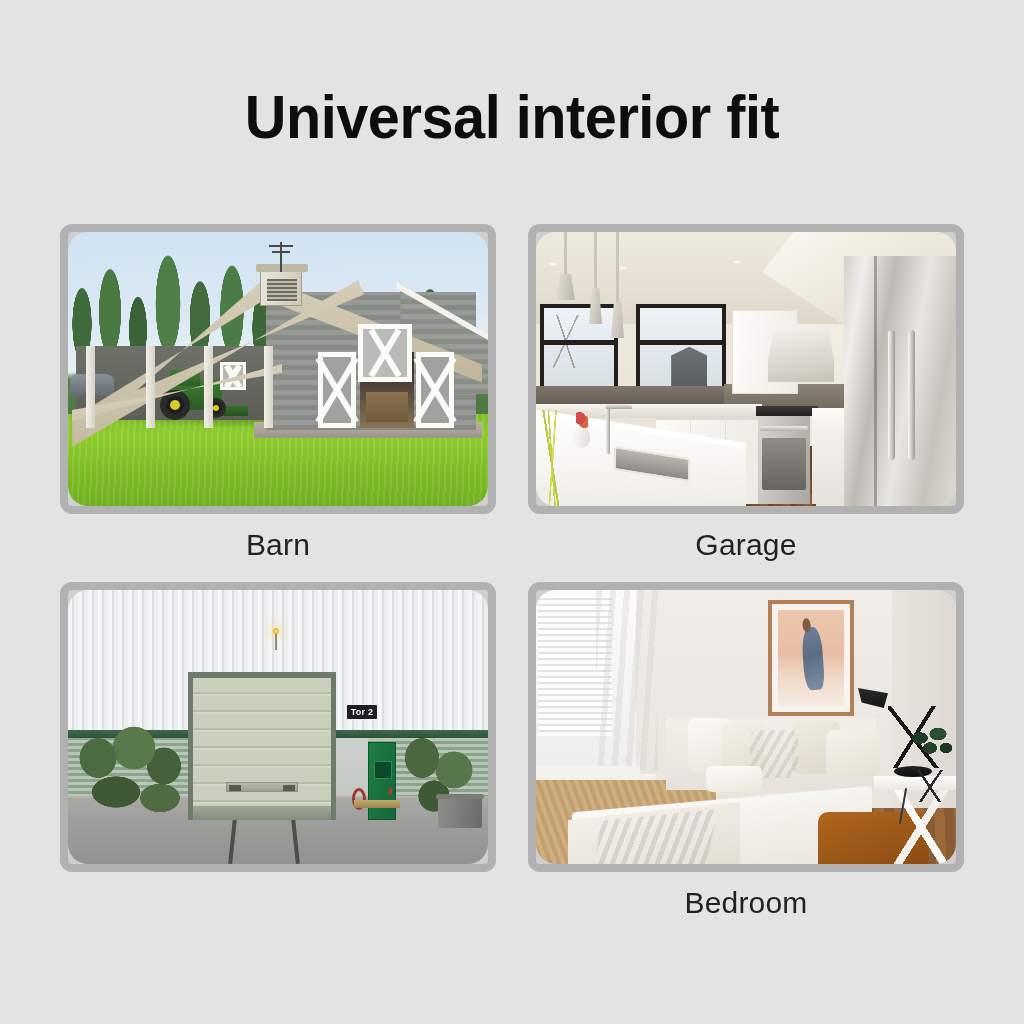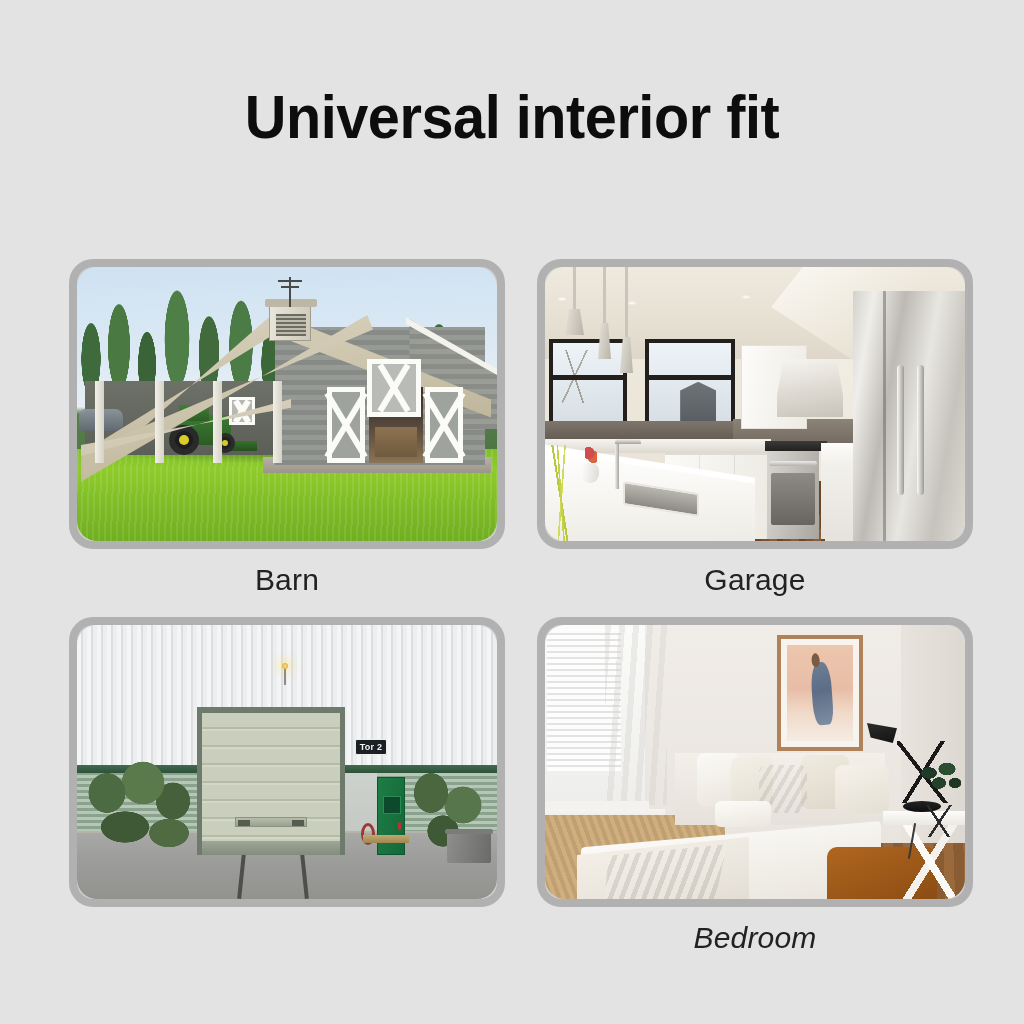--- a/index.html
+++ b/index.html
@@ -23,33 +23,33 @@
     font-family: "Liberation Sans Narrow", "Liberation Sans", sans-serif;
     transform: scaleX(0.93);
     transform-origin: center;
     line-height: 1;
     white-space: nowrap;
   }
 
   
   .grid {
     position: absolute;
-    top: 224px; left: 69px;
-    width: 904px; height: 716px; margin-top: 35px;
+    top: 224px; left: 60px;
+    width: 904px; height: 716px;
   }
   .cell { position: absolute; width: 436px; }
   .cell-0 { left: 0;     top: 0; }
   .cell-1 { left: 468px; top: 0; }
   .cell-2 { left: 0;     top: 358px; }
-  .cell-3 { left: 468px; top: 358px; font-style: italic; }
+  .cell-3 { left: 468px; top: 358px; }
 
   .card {
     width: 436px; height: 290px;
     border: 8px solid #b1b1b1;
-    border-radius: 24px;
+    border-radius: 12px;
     overflow: hidden;
     position: relative;
     background: #cfcfcf;
   }
   .photo {
     position: absolute;
     inset: 0;
     overflow: hidden;
     border-radius: 20px;
   }

